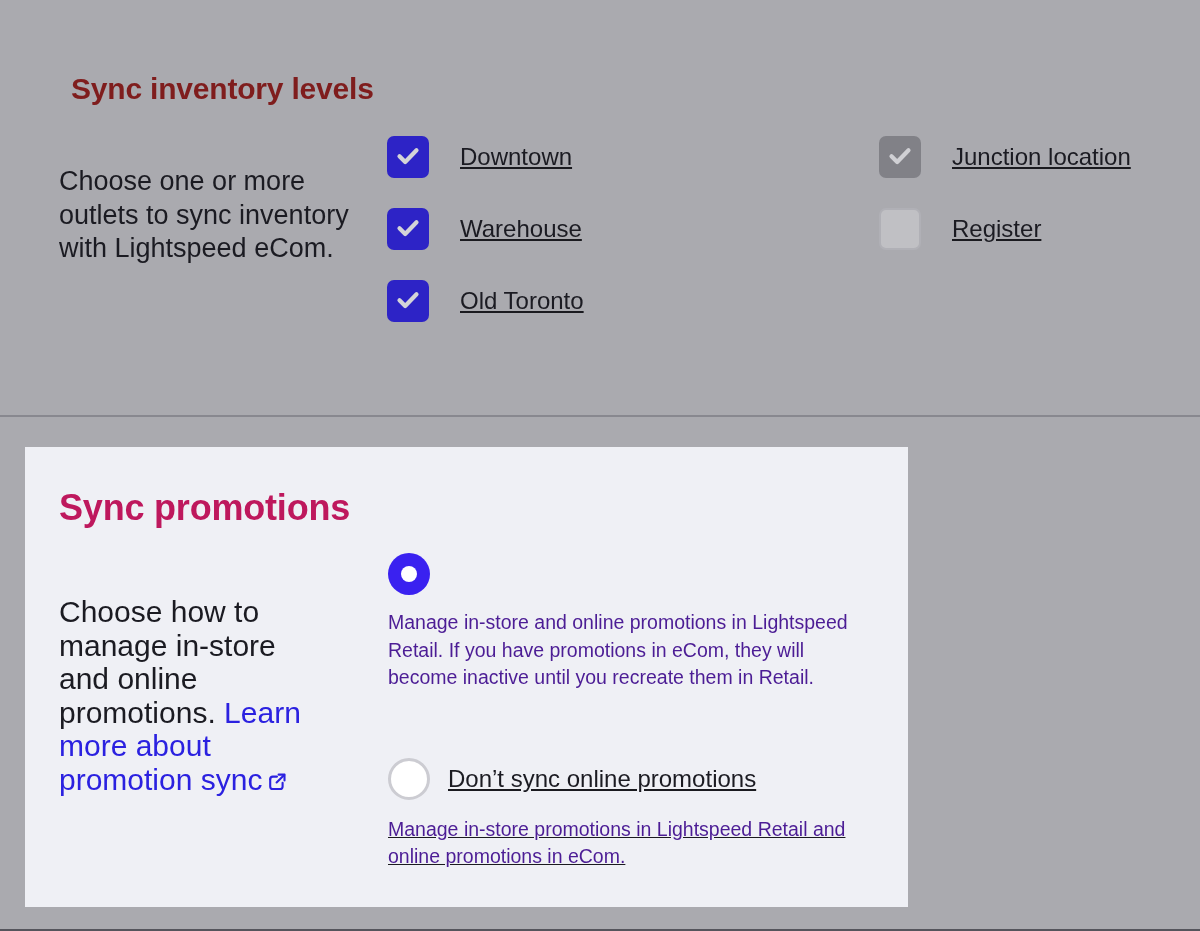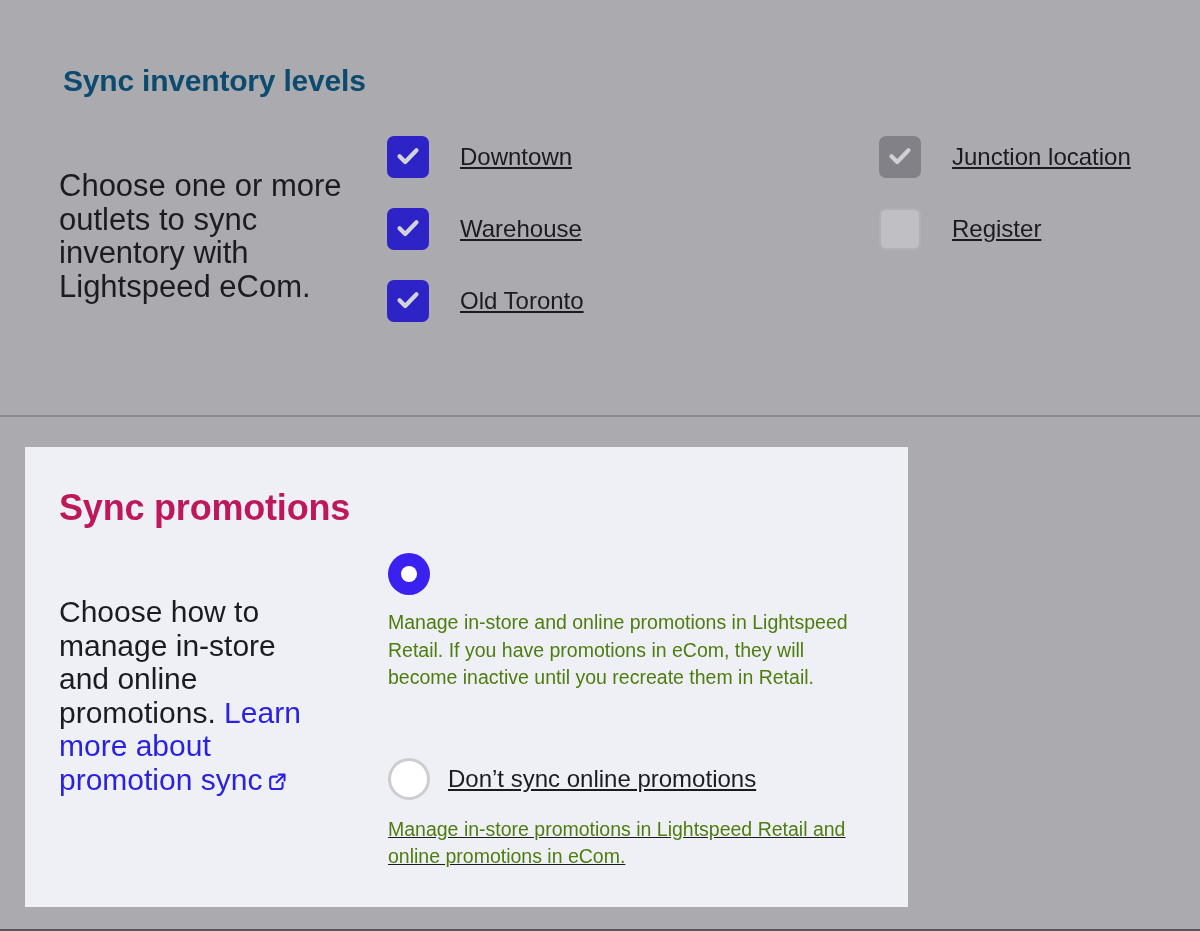--- a/index.html
+++ b/index.html
@@ -28,33 +28,33 @@
     height: 417px;
     background: #aaaaaf;
     box-sizing: border-box;
     border-bottom: 2px solid #88888f;
   }
   .section-title {
     position: absolute;
     font-size: 30px;
     font-weight: bold;
     letter-spacing: -0.2px;
-    color: #0c4a6e;
-    margin: 4px;
+    color: #7f1d1d;
+    margin: 12px;
   }
   .inv-title {
     left: 59px;
     top: 60px;
   }
   .inv-desc {
     position: absolute;
     left: 59px;
     top: 138px;
     width: 290px;
-    font-size: 31px;
+    font-size: 27px;
     line-height: 33.5px;
     color: #1b1b22;
   }
 
   
   .cb-col {
     position: absolute;
   }
   .cb-col-1 { left: 387px; top: 136px; }
   .cb-col-2 { left: 879px; top: 136px; }
@@ -181,21 +181,21 @@
   .radio-label {
     font-size: 24px;
     line-height: 24px;
     color: #1b1b22;
     margin-left: 25px;
     white-space: nowrap;
   }
   .radio-help {
     font-size: 19.5px;
     line-height: 27.5px;
-    color: #4d7c0f;
+    color: #4c1d95;
     margin: 14px 0 0 0;
     width: 490px;
   }
   .radio-group-2 {
     margin-top: 66px;
     text-decoration: underline;
   }
   .radio-group-2 .radio-label {
     margin-left: 18px;
   }

